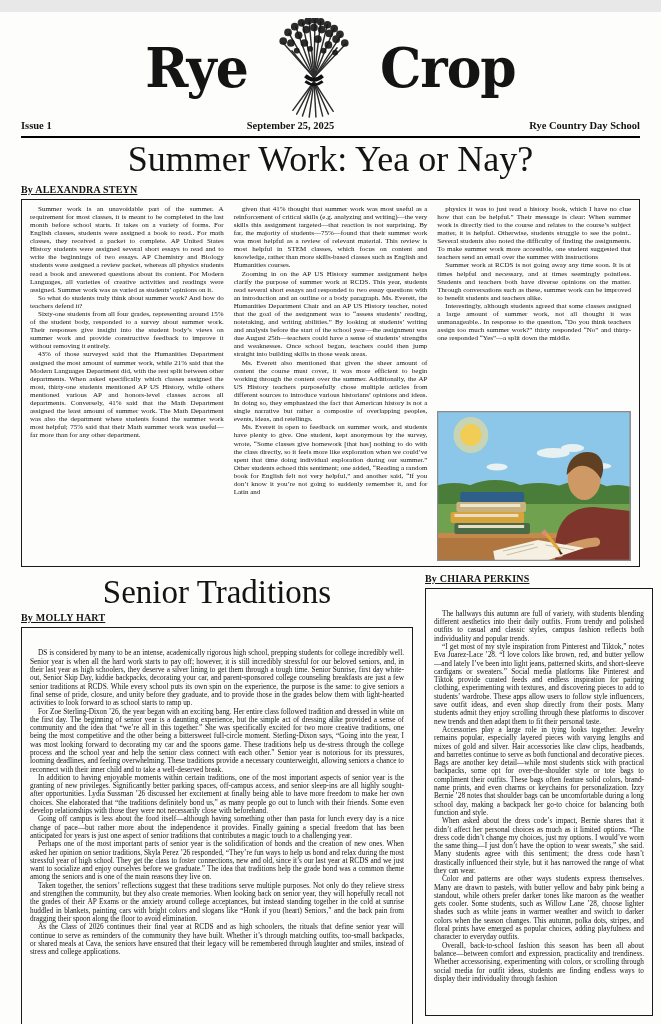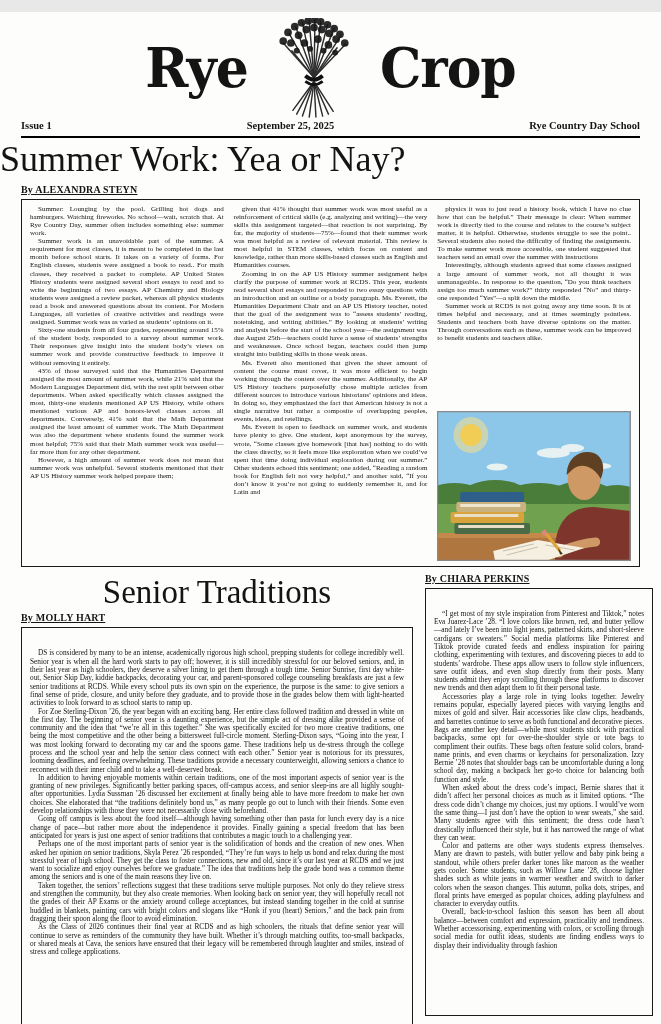--- a/index.html
+++ b/index.html
@@ -17,21 +17,21 @@
     letter-spacing:-1px;line-height:1;transform:scaleY(1.05);
   }
   .wheat{display:block;height:100px;}
   .dateline{
     display:flex;justify-content:space-between;align-items:flex-end;
     margin:0 21px;font-weight:bold;font-size:10.5px;
     border-bottom:2.5px solid #000;padding-bottom:5px;
   }
   
   h1.headline{
-    font-size:36px;font-weight:400;margin:3px 0 5px;line-height:1.05;
+    font-size:36px;font-weight:400;text-align:center;margin:3px 0 5px;line-height:1.05;
   }
   h2.headline{
     font-size:33px;font-weight:400;text-align:center;margin:2px 0 3px;line-height:1.05;
   }
   .byline{
     font-weight:bold;font-size:10px;text-decoration:underline;
     margin:0 0 4px 0;letter-spacing:.2px;
   }
   .lead-byline{margin-left:21px;}
   
@@ -124,37 +124,36 @@
       <span>September 25, 2025</span>
       <span>Rye Country Day School</span>
     </div>
   </header>
 
   <section>
     <h1 class="headline">Summer Work: Yea or Nay?</h1>
     <div class="byline lead-byline">By ALEXANDRA STEYN</div>
     <div class="lead-box">
       <div class="col">
-          <p class="para">Summer: Lounging by the pool. Grilling hot dogs and hamburgers. Watching fireworks. No school—wait, scratch that. At Rye Country Day, summer often includes something else: summer work.</p>
           <p class="para">Summer work is an unavoidable part of the summer. A requirement for most classes, it is meant to be completed in the last month before school starts. It takes on a variety of forms. For English classes, students were assigned a book to read.. For math classes, they received a packet to complete. AP United States History students were assigned several short essays to read and to write the beginnings of two essays. AP Chemistry and Biology students were assigned a review packet, whereas all physics students read a book and answered questions about its content. For Modern Languages, all varieties of creative activities and readings were assigned. Summer work was as varied as students’ opinions on it.</p>
+          <p class="para">So what do students truly think about summer work? And how do teachers defend it?</p>
           <p class="para">Sixty-one students from all four grades, representing around 15% of the student body, responded to a survey about summer work. Their responses give insight into the student body’s views on summer work and provide constructive feedback to improve it without removing it entirely.</p>
           <p class="para">43% of those surveyed said that the Humanities Department assigned the most amount of summer work, while 21% said that the Modern Languages Department did, with the rest split between other departments. When asked specifically which classes assigned the most, thirty-one students mentioned AP US History, while others mentioned various AP and honors-level classes across all departments. Conversely, 41% said that the Math Department assigned the least amount of summer work. The Math Department was also the department where students found the summer work most helpful; 75% said that their Math summer work was useful—far more than for any other department.</p>
-          <p class="para">However, a high amount of summer work does not mean that summer work was unhelpful. Several students mentioned that their AP US History summer work helped prepare them;</p>
         </div>
       <div class="col">
           <p class="para">given that 41% thought that summer work was most useful as a reinforcement of critical skills (e.g. analyzing and writing)—the very skills this assignment targeted—that reaction is not surprising. By far, the majority of students—75%—found that their summer work was most helpful as a review of relevant material. This review is most helpful in STEM classes, which focus on content and knowledge, rather than more skills-based classes such as English and Humanities courses.</p>
           <p class="para">Zooming in on the AP US History summer assignment helps clarify the purpose of summer work at RCDS. This year, students read several short essays and responded to two essay questions with an introduction and an outline or a body paragraph. Ms. Everett, the Humanities Department Chair and an AP US History teacher, noted that the goal of the assignment was to “assess students’ reading, notetaking, and writing abilities.” By looking at students’ writing and analysis before the start of the school year—the assignment was due August 25th—teachers could have a sense of students’ strengths and weaknesses. Once school began, teachers could then jump straight into building skills in those weak areas.</p>
           <p class="para">Ms. Everett also mentioned that given the sheer amount of content the course must cover, it was more efficient to begin working through the content over the summer. Additionally, the AP US History teachers purposefully chose multiple articles from different sources to introduce various historians’ opinions and ideas. In doing so, they emphasized the fact that American history is not a single narrative but rather a composite of overlapping peoples, events, ideas, and retellings.</p>
           <p class="para">Ms. Everett is open to feedback on summer work, and students have plenty to give. One student, kept anonymous by the survey, wrote, “Some classes give homework [that has] nothing to do with the class directly, so it feels more like exploration when we could’ve spent that time doing individual exploration during our summer.” Other students echoed this sentiment; one added, “Reading a random book for English felt not very helpful,” and another said, “If you don’t know it you’re not going to suddenly remember it, and for Latin and</p>
         </div>
       <div class="col col3">
         <div>
             <p class="para">physics it was to just read a history book, which I have no clue how that can be helpful.” Their message is clear: When summer work is directly tied to the course and relates to the course’s subject matter, it is helpful. Otherwise, students struggle to see the point.. Several students also noted the difficulty of finding the assignments. To make summer work more accessible, one student suggested that teachers send an email over the summer with instructions</p>
+            <p class="para">Summer work at RCDS is not going away any time soon. It is at times helpful and necessary, and at times seemingly pointless. Students and teachers both have diverse opinions on the matter. Through conversations such as these, summer work can be improved to benefit students and teachers alike.</p>
             <p class="para">Interestingly, although students agreed that some classes assigned a large amount of summer work, not all thought it was unmanageable.. In response to the question, “Do you think teachers assign too much summer work?” thirty responded “No” and thirty-one responded “Yes”—a split down the middle.</p>
-            <p class="para">Summer work at RCDS is not going away any time soon. It is at times helpful and necessary, and at times seemingly pointless. Students and teachers both have diverse opinions on the matter. Through conversations such as these, summer work can be improved to benefit students and teachers alike.</p>
           </div>
         <div class="illustration">
           <svg viewBox="0 0 200 150" preserveAspectRatio="none">
             <rect x="0" y="0" width="200" height="150" fill="#8cc6e8"></rect>
             <circle cx="35" cy="24" r="18" opacity="0.55" fill="#f7e08a"></circle>
             <circle cx="35" cy="24" r="11" fill="#f2cd55"></circle>
             <g opacity="0.9">
               <ellipse cx="120" cy="42" rx="17" ry="5" fill="#f2f6f2"></ellipse>
               <ellipse cx="140" cy="37" rx="12" ry="4" fill="#f2f6f2"></ellipse>
               <ellipse cx="62" cy="56" rx="11" ry="3.5" fill="#f2f6f2"></ellipse>
@@ -215,20 +214,21 @@
           <p class="para">In addition to having enjoyable moments within certain traditions, one of the most important aspects of senior year is the granting of new privileges. Significantly better parking spaces, off-campus access, and senior sleep-ins are all highly sought-after opportunities. Lydia Sussman ’26 discussed her excitement at finally being able to have more freedom to make her own choices. She elaborated that “the traditions definitely bond us,” as many people go out to lunch with their friends. Some even develop relationships with those they were not necessarily close with beforehand.</p>
           <p class="para">Going off campus is less about the food itself—although having something other than pasta for lunch every day is a nice change of pace—but rather more about the independence it provides. Finally gaining a special freedom that has been anticipated for years is just one aspect of senior traditions that contributes a magic touch to a challenging year.</p>
           <p class="para">Perhaps one of the most important parts of senior year is the solidification of bonds and the creation of new ones. When asked her opinion on senior traditions, Skyla Perez ’26 responded, “They’re fun ways to help us bond and relax during the most stressful year of high school. They get the class to foster connections, new and old, since it’s our last year at RCDS and we just want to socialize and enjoy ourselves before we graduate.” The idea that traditions help the grade bond was a common theme among the seniors and is one of the main reasons they live on.</p>
           <p class="para">Taken together, the seniors’ reflections suggest that these traditions serve multiple purposes. Not only do they relieve stress and strengthen the community, but they also create memories. When looking back on senior year, they will hopefully recall not the grades of their AP Exams or the anxiety around college acceptances, but instead standing together in the cold at sunrise huddled in blankets, painting cars with bright colors and slogans like “Honk if you (heart) Seniors,” and the back pain from dragging their spoon along the floor to avoid elimination.</p>
           <p class="para">As the Class of 2026 continues their final year at RCDS and as high schoolers, the rituals that define senior year will continue to serve as reminders of the community they have built. Whether it’s through matching outfits, too-small backpacks, or shared meals at Cava, the seniors have ensured that their legacy will be remembered through laughter and smiles, instead of stress and college applications.</p>
         </div>
     </div>
     <div class="bottom-right">
       <div class="byline">By CHIARA PERKINS</div>
       <div class="box">
+          <p class="para">The hallways this autumn are full of variety, with students blending different aesthetics into their daily outfits. From trendy and polished outfits to casual and classic styles, campus fashion reflects both individuality and popular trends.</p>
           <p class="para">“I get most of my style inspiration from Pinterest and Tiktok,” notes Eva Juarez-Lace ’28. “I love colors like brown, red, and butter yellow—and lately I’ve been into light jeans, patterned skirts, and short-sleeve cardigans or sweaters.” Social media platforms like Pinterest and Tiktok provide curated feeds and endless inspiration for pairing clothing, experimenting with textures, and discovering pieces to add to students’ wardrobe. These apps allow users to follow style influencers, save outfit ideas, and even shop directly from their posts. Many students admit they enjoy scrolling through these platforms to discover new trends and then adapt them to fit their personal taste.</p>
           <p class="para">Accessories play a large role in tying looks together. Jewelry remains popular, especially layered pieces with varying lengths and mixes of gold and silver. Hair accessories like claw clips, headbands, and barrettes continue to serve as both functional and decorative pieces. Bags are another key detail—while most students stick with practical backpacks, some opt for over-the-shoulder style or tote bags to compliment their outfits. These bags often feature solid colors, brand-name prints, and even charms or keychains for personalization. Izzy Bernie ’28 notes that shoulder bags can be uncomfortable during a long school day, making a backpack her go-to choice for balancing both function and style.</p>
           <p class="para">When asked about the dress code’s impact, Bernie shares that it didn’t affect her personal choices as much as it limited options. “The dress code didn’t change my choices, just my options. I would’ve worn the same thing—I just don’t have the option to wear sweats,” she said. Many students agree with this sentiment; the dress code hasn’t drastically influenced their style, but it has narrowed the range of what they can wear.</p>
           <p class="para">Color and patterns are other ways students express themselves. Many are drawn to pastels, with butter yellow and baby pink being a standout, while others prefer darker tones like maroon as the weather gets cooler. Some students, such as Willow Lane ’28, choose lighter shades such as white jeans in warmer weather and switch to darker colors when the season changes. This autumn, polka dots, stripes, and floral prints have emerged as popular choices, adding playfulness and character to everyday outfits.</p>
           <p class="para">Overall, back-to-school fashion this season has been all about balance—between comfort and expression, practicality and trendiness. Whether accessorising, experimenting with colors, or scrolling through social media for outfit ideas, students are finding endless ways to display their individuality through fashion</p>
         </div>
     </div>
   </section>
 
 </div>

